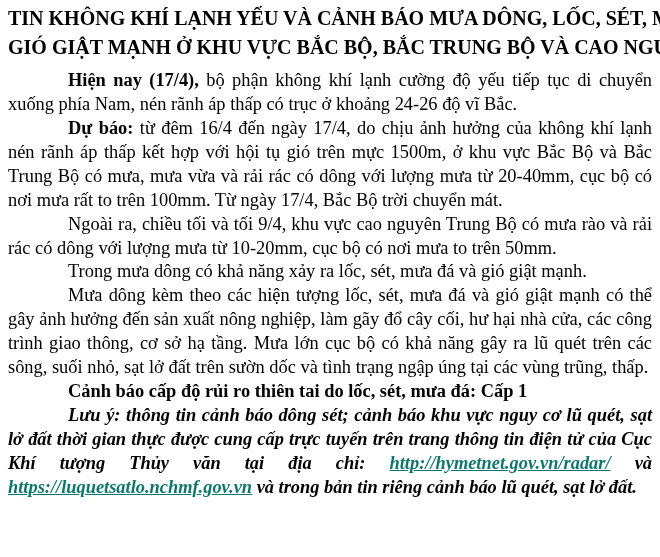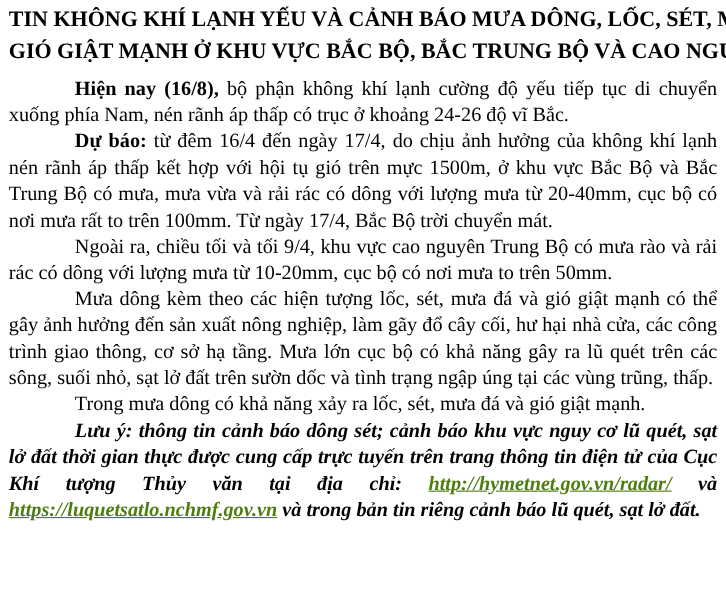--- a/index.html
+++ b/index.html
@@ -41,45 +41,46 @@
     font-weight: bold;
   }
   .para-bold {
     font-weight: bold;
   }
   .notice {
     font-weight: bold;
     font-style: italic;
   }
   .doc-link {
-    color: #4d7c0f;
+    color: #0f766e;
     text-decoration: underline;
     cursor: pointer;
   }
 </style>
 </head>
 <body>
 
 <div class="page">
 
   <div class="title">
     <div class="title-line">TIN KHÔNG KHÍ LẠNH YẾU VÀ CẢNH BÁO MƯA DÔNG, LỐC, SÉT, MƯA ĐÁ,</div>
     <div class="title-line">GIÓ GIẬT MẠNH Ở KHU VỰC BẮC BỘ, BẮC TRUNG BỘ VÀ CAO NGUYÊN</div>
   </div>
 
   <div class="body-text">
 
-    <p class="para"><span class="lead-bold">Hiện nay (16/8),</span><span> bộ phận không khí lạnh cường độ yếu tiếp tục di chuyển xuống phía Nam, nén rãnh áp thấp có trục ở khoảng 24-26 độ vĩ Bắc.</span></p>
+    <p class="para"><span class="lead-bold">Hiện nay (17/4),</span><span> bộ phận không khí lạnh cường độ yếu tiếp tục di chuyển xuống phía Nam, nén rãnh áp thấp có trục ở khoảng 24-26 độ vĩ Bắc.</span></p>
 
     <p class="para"><span class="lead-bold">Dự báo:</span><span> từ đêm 16/4 đến ngày 17/4, do chịu ảnh hưởng của không khí lạnh nén rãnh áp thấp kết hợp với hội tụ gió trên mực 1500m, ở khu vực Bắc Bộ và Bắc Trung Bộ có mưa, mưa vừa và rải rác có dông với lượng mưa từ 20-40mm, cục bộ có nơi mưa rất to trên 100mm. Từ ngày 17/4, Bắc Bộ trời chuyển mát.</span></p>
 
     <p class="para">Ngoài ra, chiều tối và tối 9/4, khu vực cao nguyên Trung Bộ có mưa rào và rải rác có dông với lượng mưa từ 10-20mm, cục bộ có nơi mưa to trên 50mm.</p>
 
+    <p class="para">Trong mưa dông có khả năng xảy ra lốc, sét, mưa đá và gió giật mạnh.</p>
+
     <p class="para">Mưa dông kèm theo các hiện tượng lốc, sét, mưa đá và gió giật mạnh có thể gây ảnh hưởng đến sản xuất nông nghiệp, làm gãy đổ cây cối, hư hại nhà cửa, các công trình giao thông, cơ sở hạ tầng. Mưa lớn cục bộ có khả năng gây ra lũ quét trên các sông, suối nhỏ, sạt lở đất trên sườn dốc và tình trạng ngập úng tại các vùng trũng, thấp.</p>
 
-    <p class="para">Trong mưa dông có khả năng xảy ra lốc, sét, mưa đá và gió giật mạnh.</p>
-
+    <p class="para para-bold">Cảnh báo cấp độ rủi ro thiên tai do lốc, sét, mưa đá: Cấp 1</p>
 
     <p class="para notice"><span>Lưu ý: thông tin cảnh báo dông sét; cảnh báo khu vực nguy cơ lũ quét, sạt lở đất thời gian thực được cung cấp trực tuyến trên trang thông tin điện tử của Cục Khí tượng Thủy văn tại địa chỉ: </span><a class="doc-link">http://hymetnet.gov.vn/radar/</a><span> và </span><a class="doc-link">https://luquetsatlo.nchmf.gov.vn</a><span> và trong bản tin riêng cảnh báo lũ quét, sạt lở đất.</span></p>
 
   </div>
 
 </div>
 
 </body></html>

